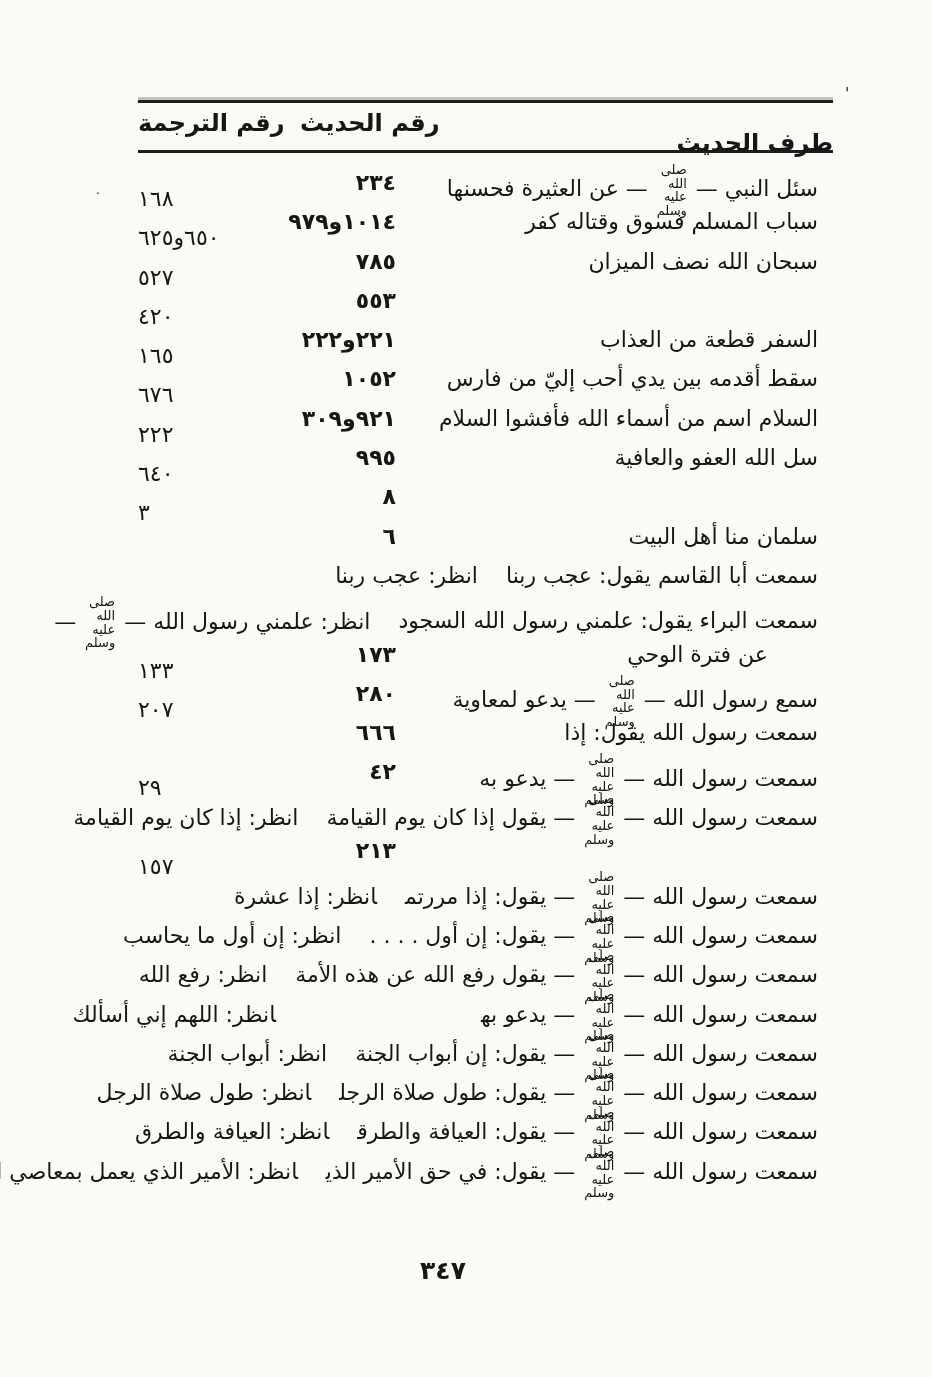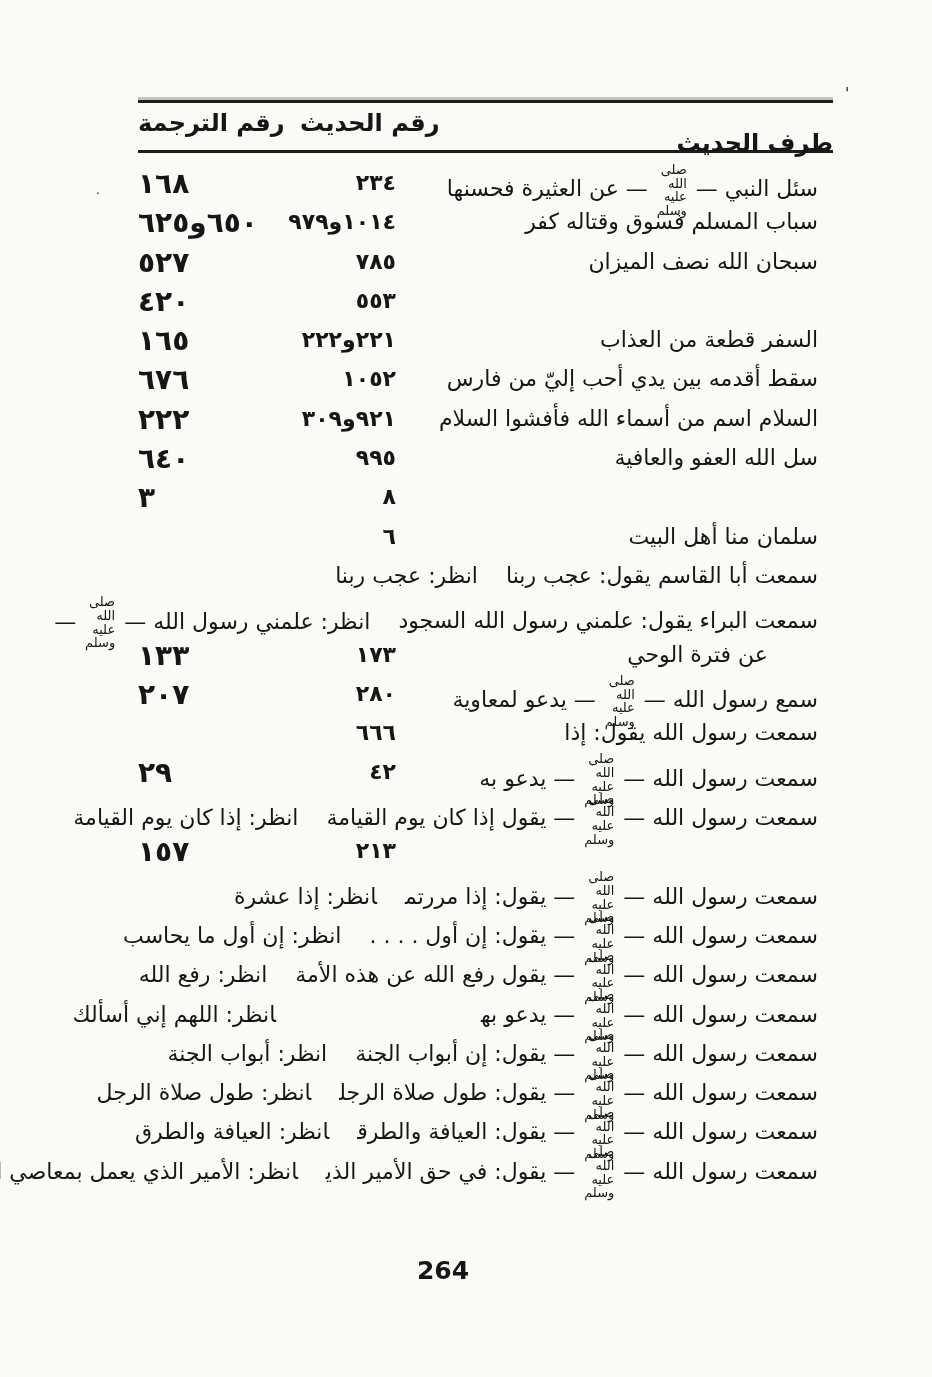--- a/index.html
+++ b/index.html
@@ -28,22 +28,22 @@
   .row { position:relative; height:39.3px; line-height:39.3px; white-space:nowrap; }
   .htext { font-size:22px; }
   .row.indent .htext { padding-right:50px; }
   .ref { font-size:22px; margin-right:28px; }
   .ref.far { margin-right:205px; }
   .hno {
     position:absolute; right:422px; top:0;
     font-size:22px; font-weight:bold; white-space:nowrap;
   }
   .tno {
-    position:absolute; left:0; top:1px;
-    font-size:28px; font-weight:bold; white-space:nowrap;
+    position:absolute; left:0; top:16px;
+    font-size:22px; font-weight:normal; white-space:nowrap;
   }
   .saw {
     display:inline-block; width:30px; min-width:30px;
     font-size:13px; line-height:1.05; 
     vertical-align:middle; white-space:normal; font-weight:normal;
     margin:0 2px;
   }
   .pageno {
     position:absolute; top:1256px; left:388px; width:110px;
     text-align:center; font-size:25px; font-weight:bold;
@@ -195,15 +195,15 @@
       <span class="tno"></span>
     </div>
     <div class="row">
       <span class="htext">سمعت رسول الله — <span class="saw">صلى الله عليه وسلم</span> — يقول: في حق الأمير الذي</span><span class="ref">انظر: الأمير الذي يعمل بمعاصي الله</span>
       <span class="hno"></span>
       <span class="tno"></span>
     </div>
 
   </div>
 
-  <div class="pageno">264</div>
+  <div class="pageno">٣٤٧</div>
 
 </div>
 
 </body></html>

